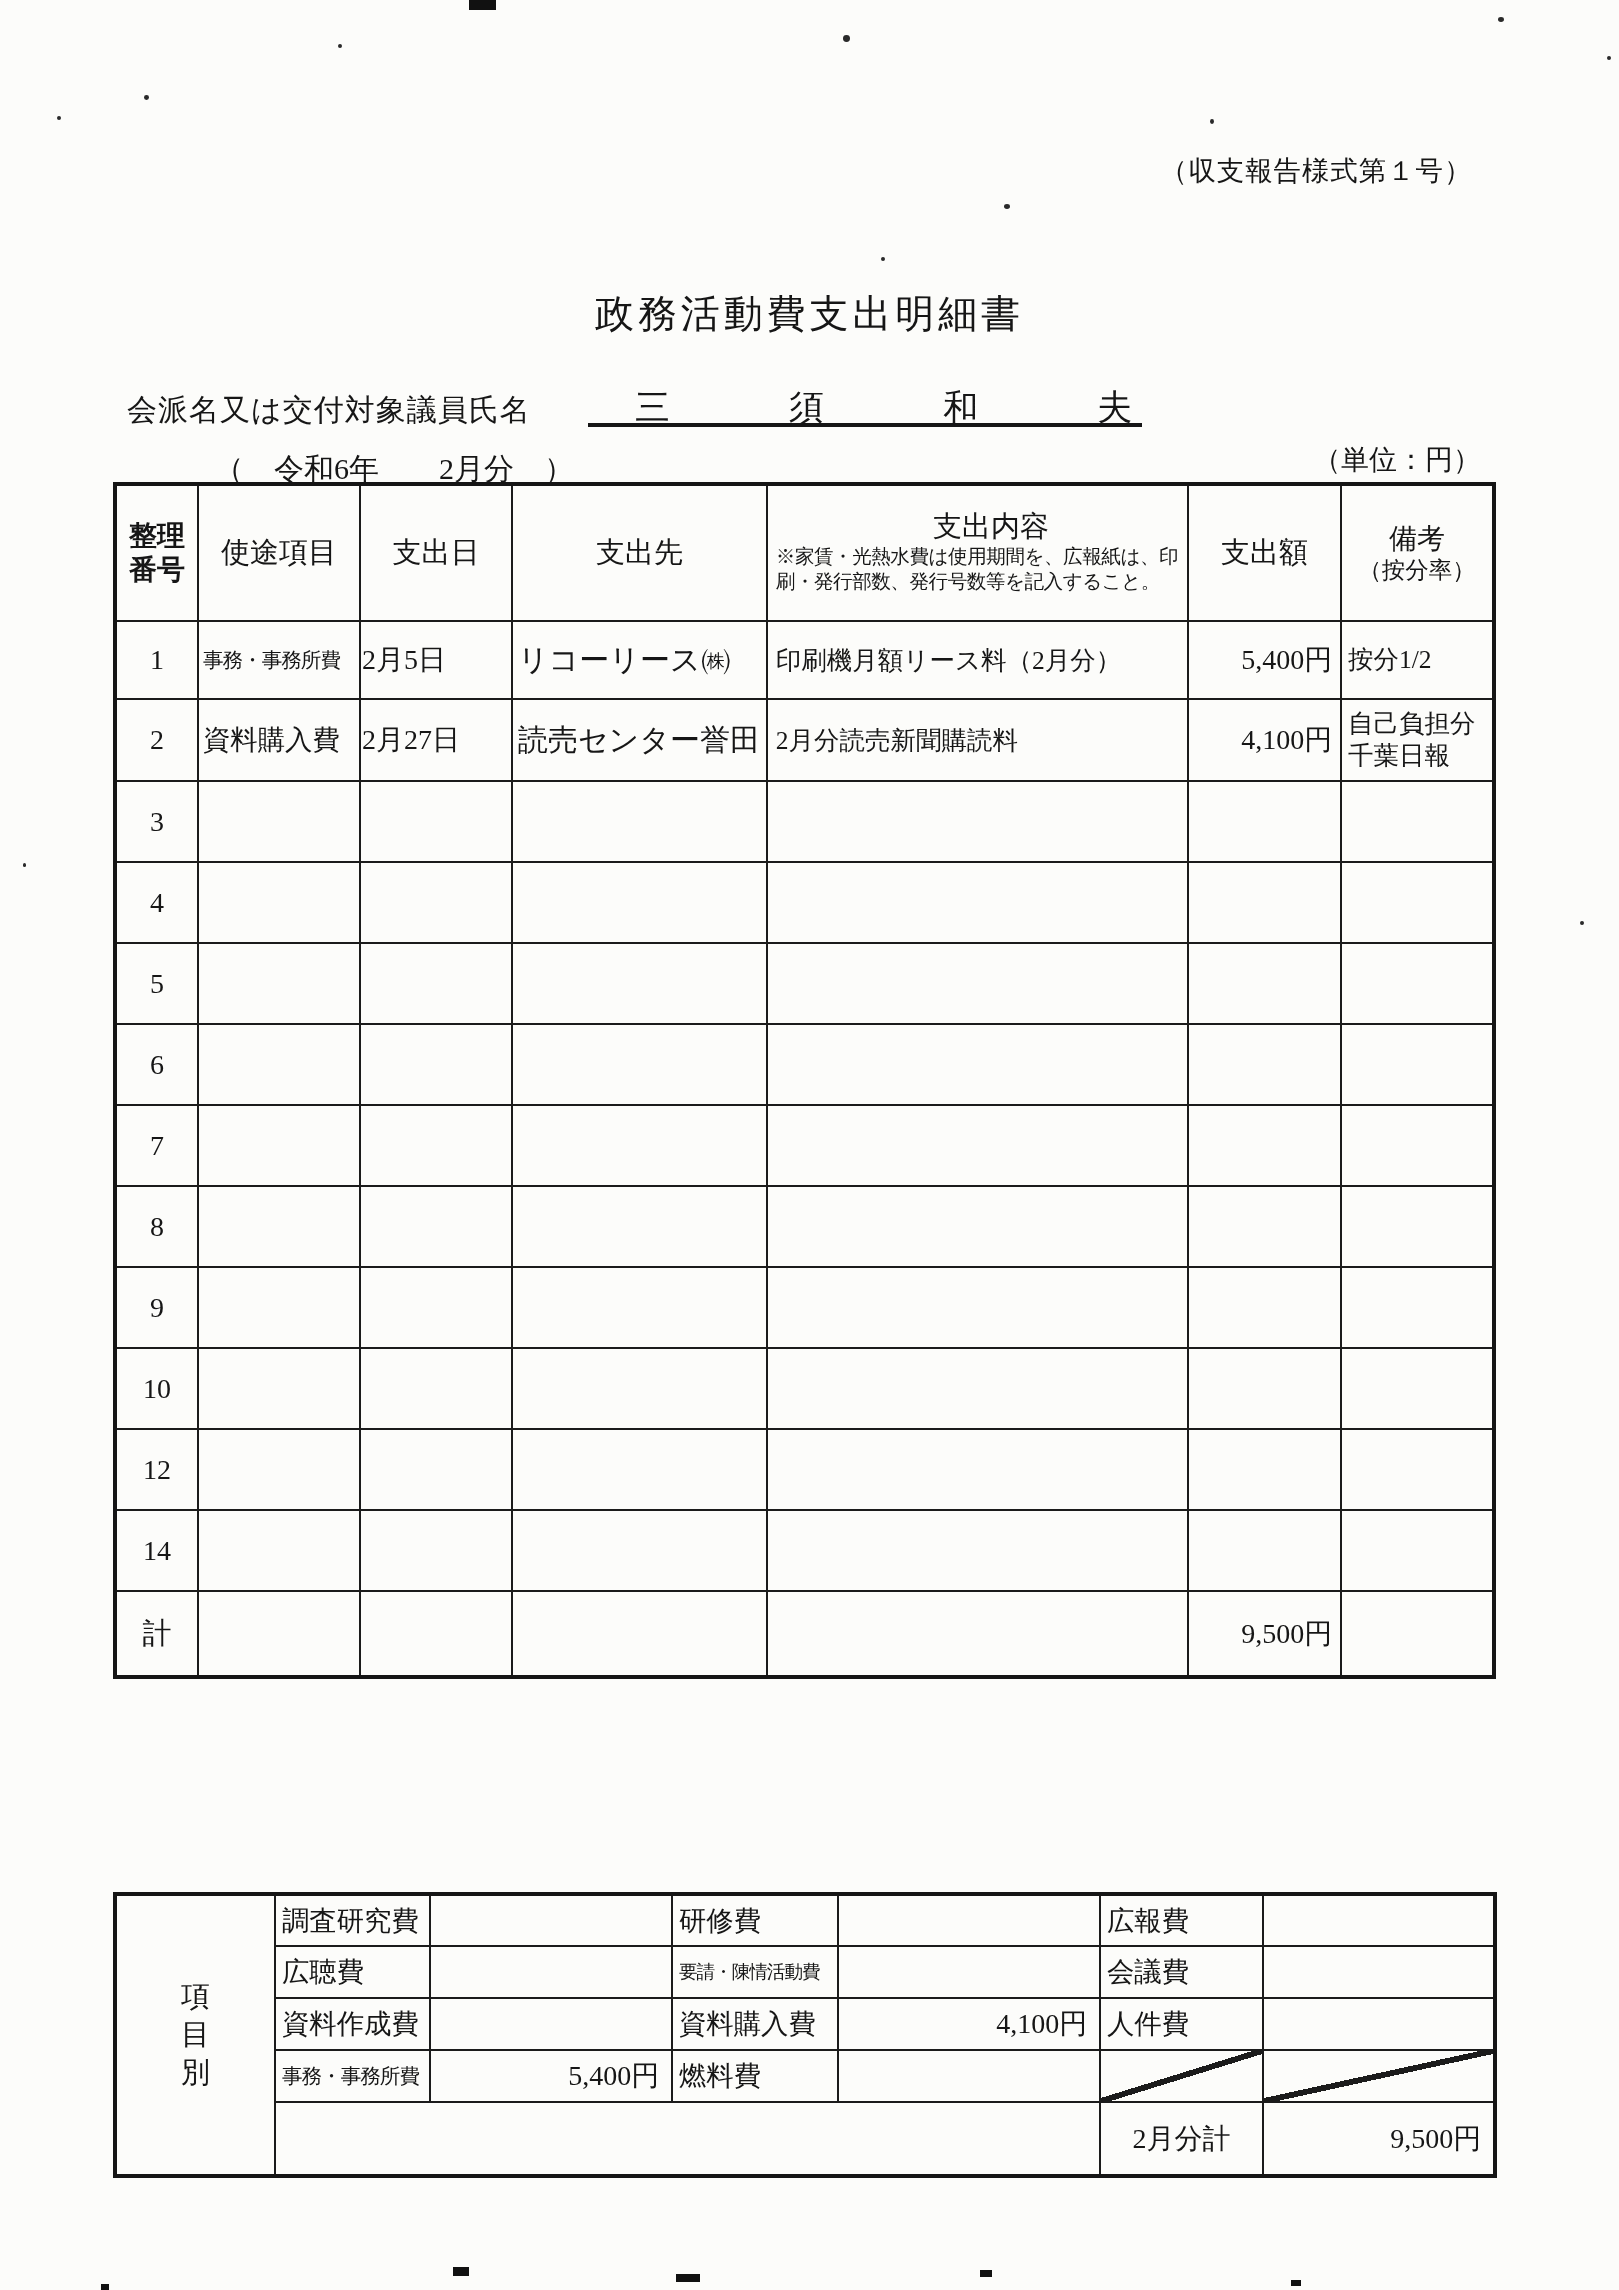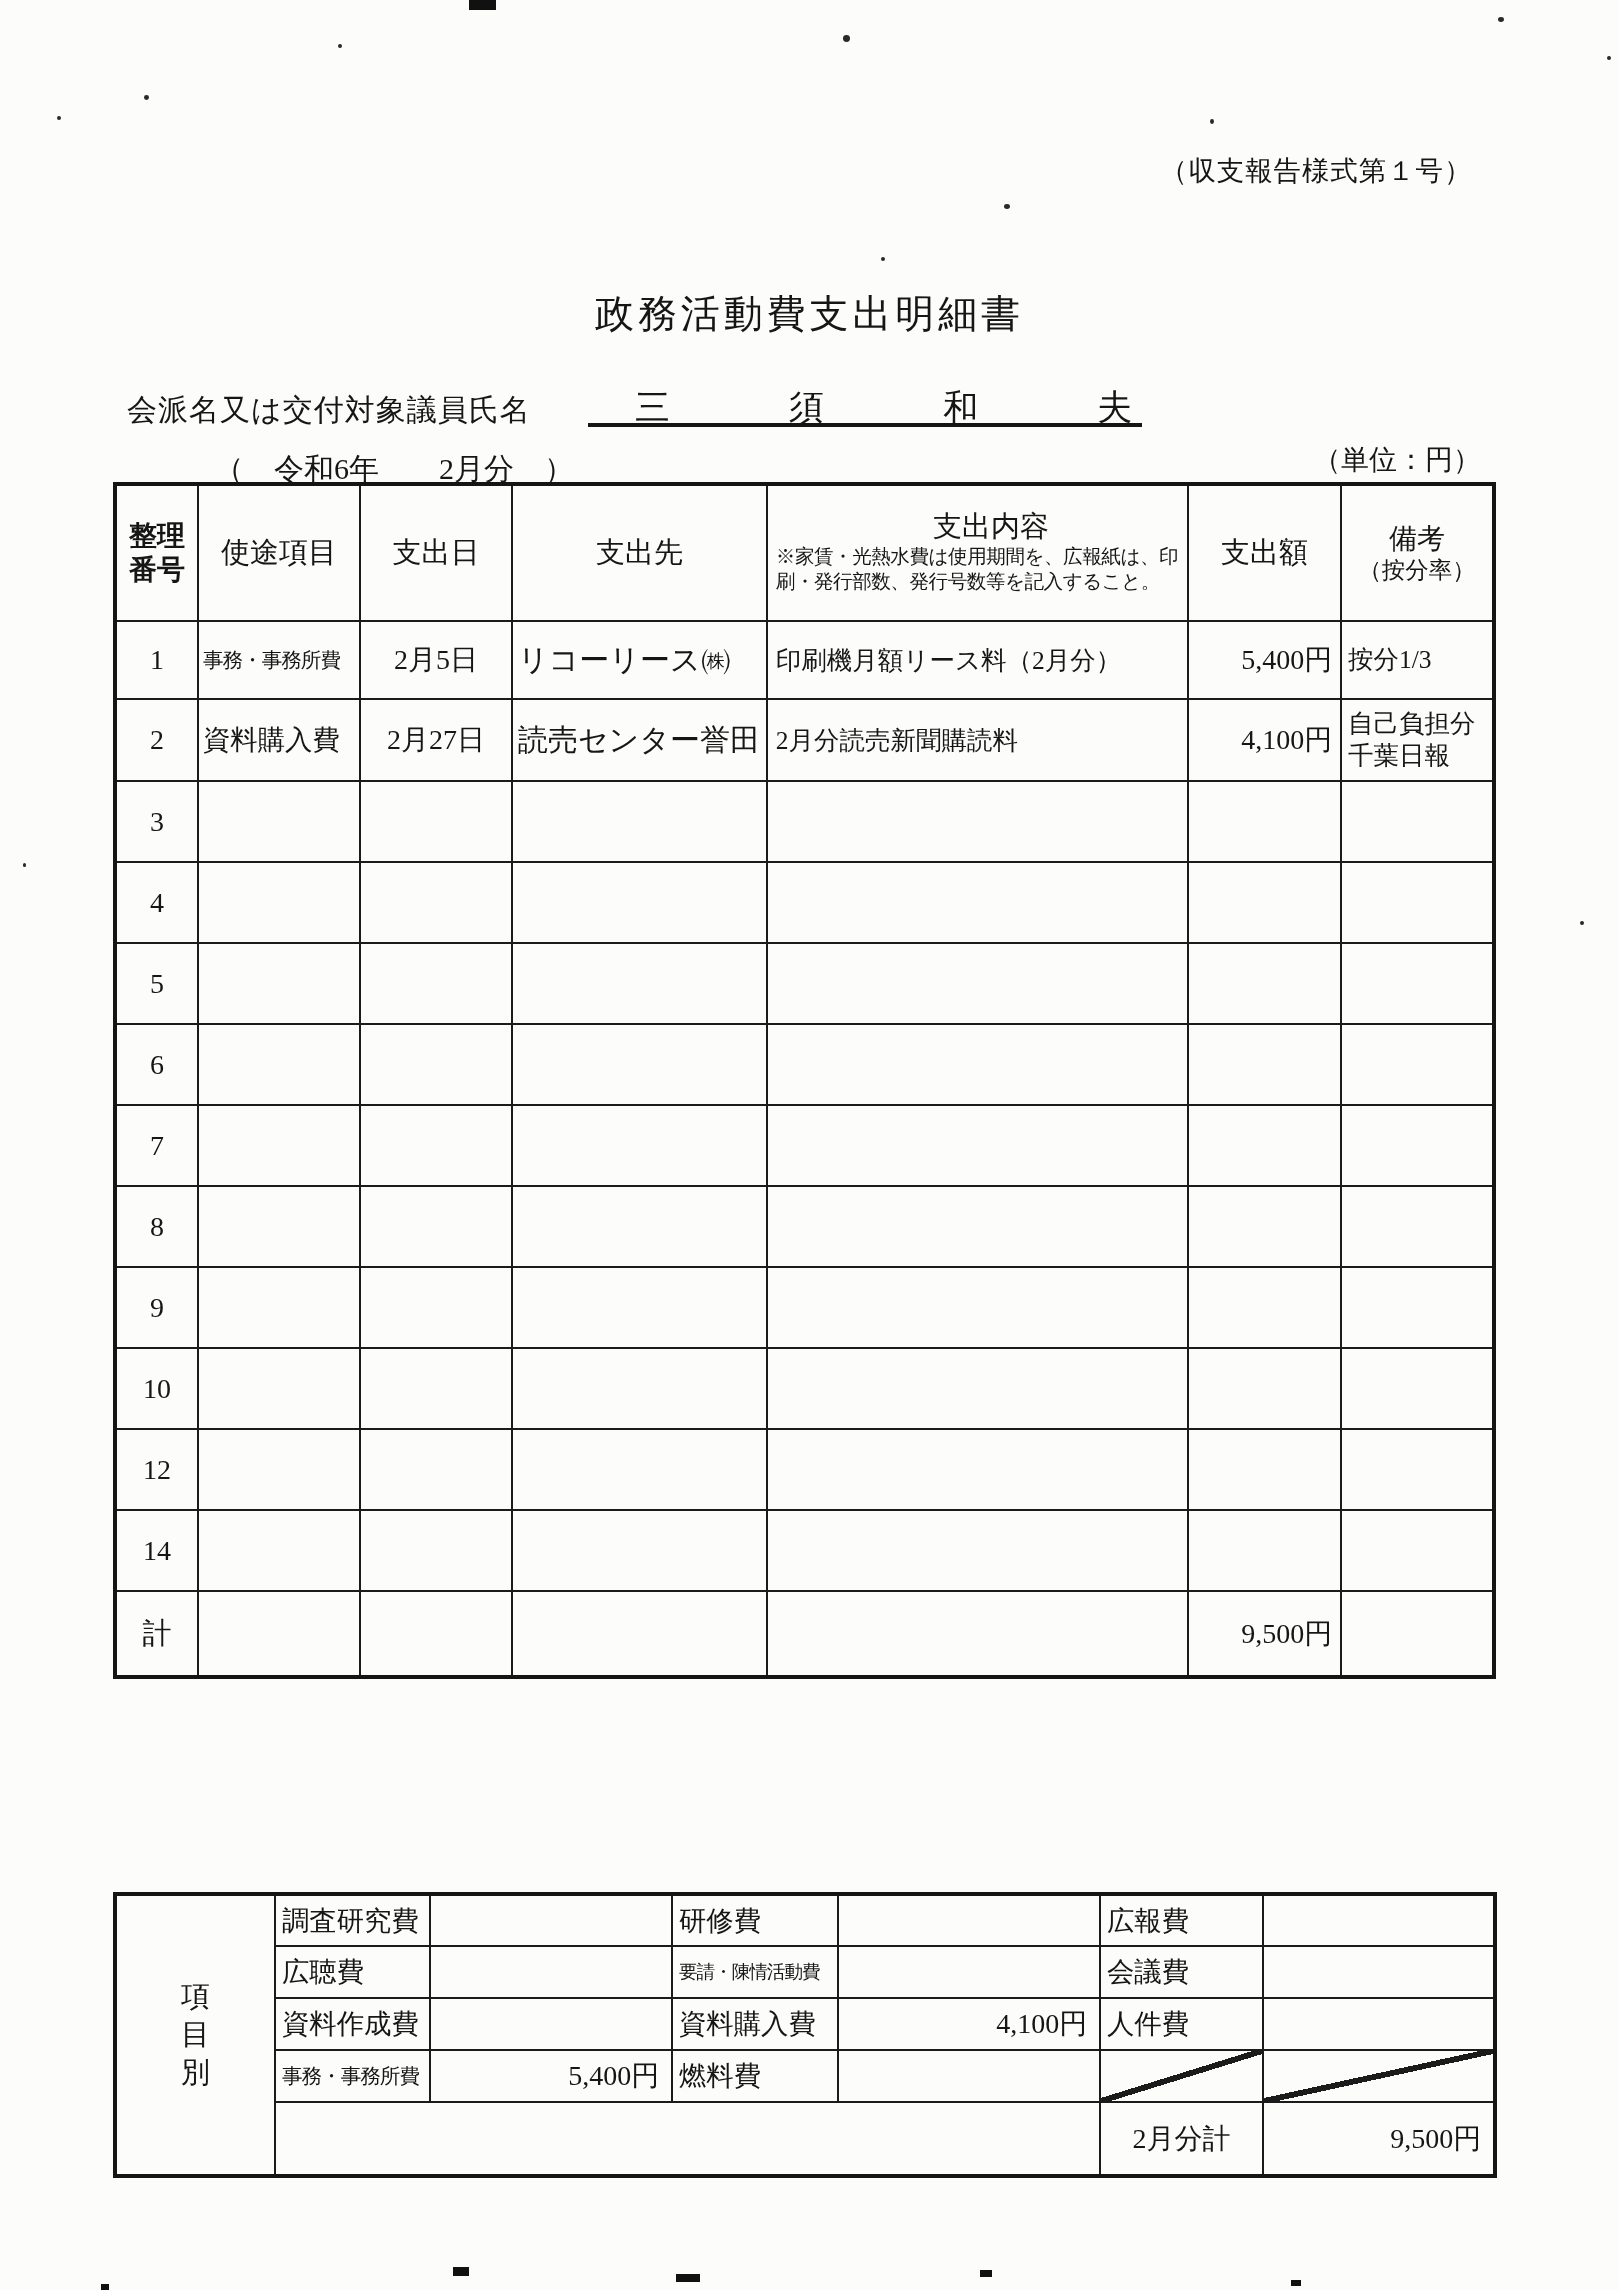--- a/index.html
+++ b/index.html
@@ -38,21 +38,21 @@
   .main-table th{font-size:29px;text-align:center;padding:0;}
   .head-two-line div{line-height:1.2;font-size:28px;font-weight:bold;}
   .content-head .content-title{font-size:29px;text-align:center;line-height:1.2;margin-top:2px;margin-left:27px;}
   .content-head .content-note{font-size:19.6px;text-align:left;line-height:1.3;
     padding:0 5.9px 3.9px 7.8px;letter-spacing:-0.5px;}
   .remarks-head .rh1{font-size:28px;line-height:1.25;}
   .remarks-head .rh2{font-size:23.5px;line-height:1.2;}
   .c-no{text-align:center;font-size:28px;}
   .c-category{font-size:27.4px;padding:0 3.9px;line-height:1.1;}
   .c-category.small{font-size:20.6px;letter-spacing:-1px;}
-  .c-date{text-align:center;font-size:28px;}
+  .c-date{text-align:left;font-size:28px;}
   .c-payee{font-size:30px;padding:0 4.9px;line-height:1.2;text-align:left;}
   .c-content{font-size:25.5px;padding:0 7.8px;text-align:left;}
   .c-amount{font-size:28px;text-align:right;padding:0 7.8px;}
   .c-remarks{font-size:25.5px;padding:0 5.9px;text-align:left;white-space:pre-line;line-height:1.25;}
   .t-label{font-size:29px;}
 
   
   .summary-table{top:1892px;width:1379px;}
   .summary-table tr{height:52px;}
   .summary-table tr.s-last{height:74px;}
@@ -119,21 +119,21 @@
       </tr>
     </thead>
     <tbody>
         <tr class="row-a">
           <td class="c-no">1</td>
           <td class="c-category small">事務・事務所費</td>
           <td class="c-date">2月5日</td>
           <td class="c-payee">リコーリース㈱</td>
           <td class="c-content">印刷機月額リース料（2月分）</td>
           <td class="c-amount">5,400円</td>
-          <td class="c-remarks">按分1/3</td>
+          <td class="c-remarks">按分1/2</td>
         </tr>
         <tr class="row-b">
           <td class="c-no">2</td>
           <td class="c-category">資料購入費</td>
           <td class="c-date">2月27日</td>
           <td class="c-payee">読売センター誉田</td>
           <td class="c-content">2月分読売新聞購読料</td>
           <td class="c-amount">4,100円</td>
           <td class="c-remarks">自己負担分
 千葉日報</td>

